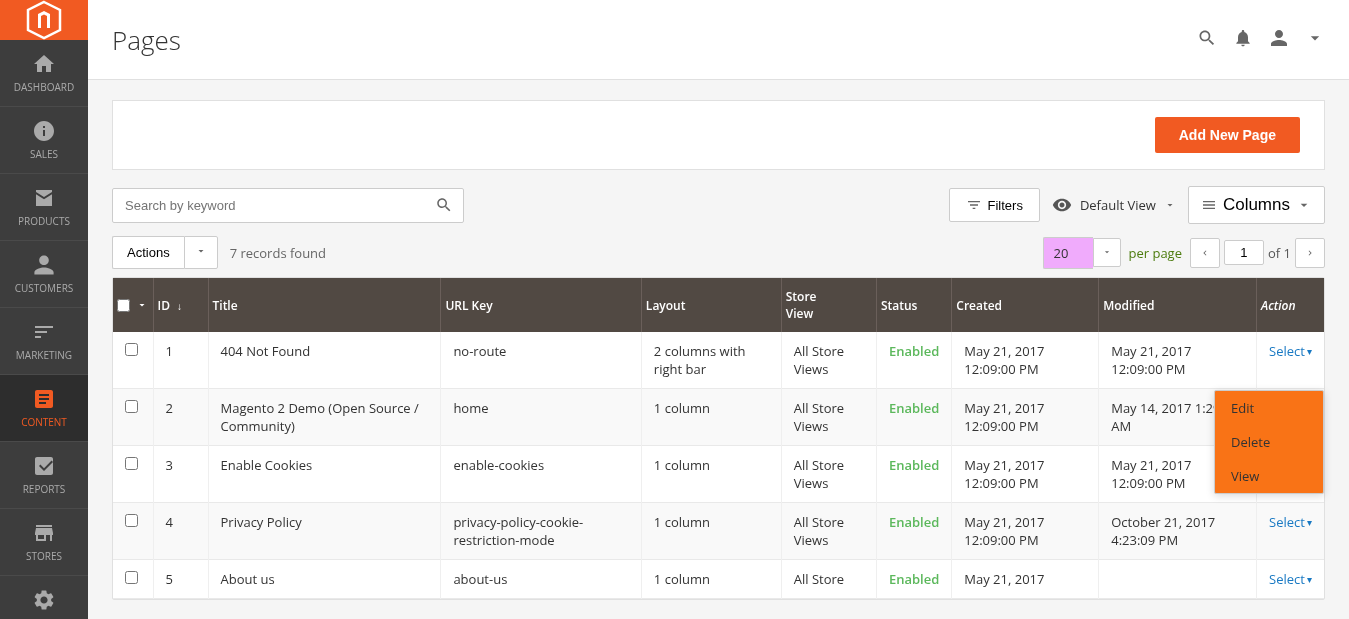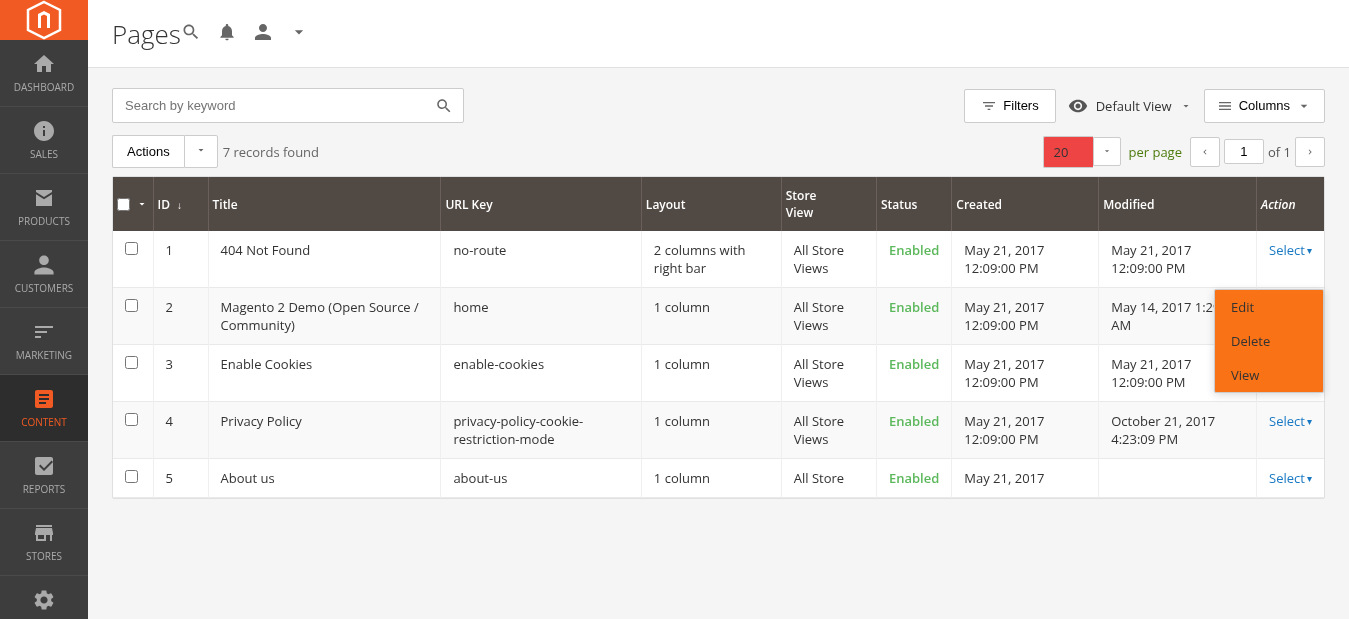--- a/index.html
+++ b/index.html
@@ -49,22 +49,23 @@
       flex-direction: column;
       overflow: hidden;
     }
 
     
     .header {
       background: #fff;
       padding: 12px 24px;
       display: flex;
       align-items: center;
+      justify-content: space-between;
       border-bottom: 1px solid #e0e0e0;
-      height: 68px;
+      height: 80px;
     }
     .header-title {
       font-size: 26px;
       font-weight: 300;
       color: #333;
     }
     .header-icons {
       display: flex;
       align-items: center;
       gap: 16px;
@@ -157,36 +158,36 @@
     .view-select svg { width: 20px; height: 20px; fill: #555; }
     .view-select .chevron { width: 12px; height: 12px; fill: #666; }
     .btn-columns {
       display: flex;
       align-items: center;
       gap: 6px;
       padding: 8px 12px;
       border: 1px solid #ccc;
       background: #fff;
       cursor: pointer;
-      font-size: 13px;
+      font-size: 17px;
       border-radius: 2px;
     }
     .btn-columns svg { width: 16px; height: 16px; fill: #666; }
 
     
     .actions-bar {
       display: flex;
       align-items: center;
       justify-content: space-between;
       margin-bottom: 8px;
     }
     .actions-left {
       display: flex;
       align-items: center;
-      gap: 5px;
+      gap: 12px;
     }
     .actions-select {
       display: flex;
       align-items: center;
     }
     .actions-main {
       padding: 8px 14px;
       border: 1px solid #ccc;
       background: #fff;
       font-size: 13px;
@@ -209,21 +210,21 @@
       align-items: center;
       gap: 8px;
     }
     .per-page-select {
       display: flex;
       align-items: center;
     }
     .per-page-main {
       padding: 6px 10px;
       border: 1px solid #ccc;
-      background: #ef4444;
+      background: #f0abfc;
       font-size: 13px;
       border-right: none;
       border-radius: 2px 0 0 2px;
       min-width: 50px;
     }
     .per-page-arrow {
       padding: 6px 8px;
       border: 1px solid #ccc;
       background: #fff;
       cursor: pointer;
@@ -424,20 +425,23 @@
       <button style="background:none;border:none;cursor:pointer;">
         <svg viewBox="0 0 24 24" width="14" height="14" fill="#666">
             <path d="M7 10l5 5 5-5z"></path>
           </svg>
       </button>
     </div>
   </header>
 
   <div class="content">
 
+    <div class="top-bar">
+      <button class="btn-add-new">Add New Page</button>
+    </div>
 
     <div class="filter-bar">
       <div class="search-wrap">
         <input class="search-input" type="text" placeholder="Search by keyword" style="">
         <button class="search-icon-btn">
           <svg viewBox="0 0 24 24">
               <path d="M15.5 14h-.79l-.28-.27C15.41 12.59 16 11.11 16 9.5 16 5.91 13.09 3 9.5 3S3 5.91 3 9.5 5.91 16 9.5 16c1.61 0 3.09-.59 4.23-1.57l.27.28v.79l5 4.99L20.49 19l-4.99-5zm-6 0C7.01 14 5 11.99 5 9.5S7.01 5 9.5 5 14 7.01 14 9.5 11.99 14 9.5 14z"></path>
             </svg>
         </button>
       </div>

